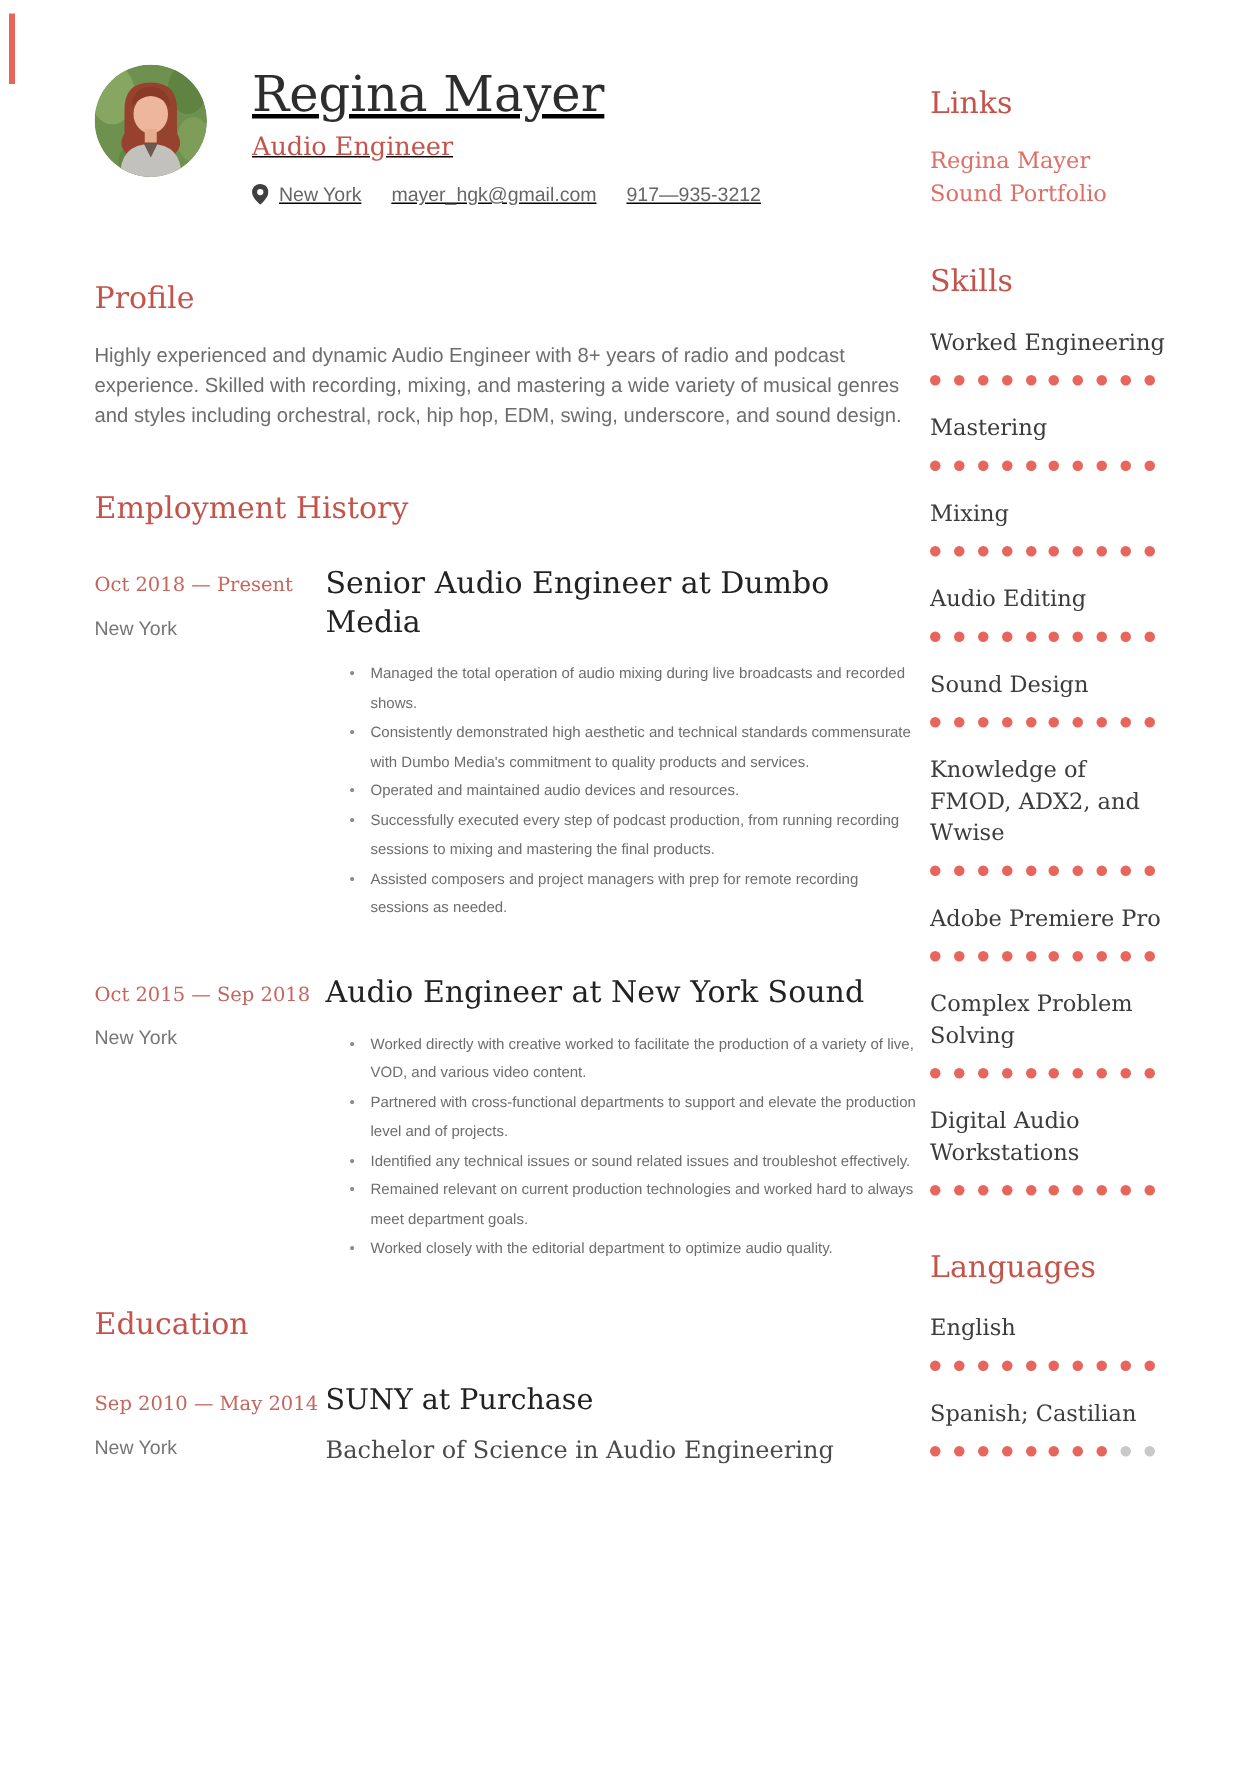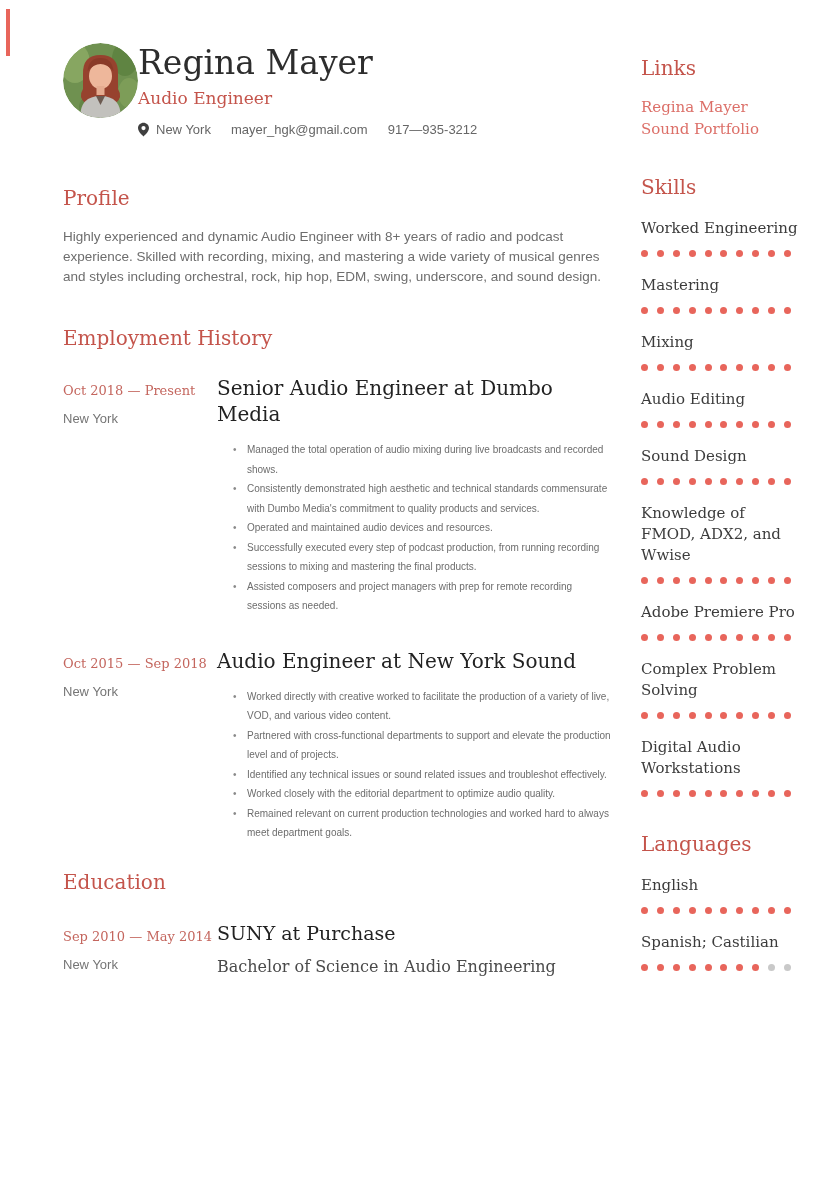--- a/index.html
+++ b/index.html
@@ -13,26 +13,26 @@
     --text-skill:#3c3c3c;
   }
   html,body{margin:0;padding:0;}
   body{
     width:840px;height:1187px;background:#ffffff;position:relative;overflow:hidden;
     font-family:"Liberation Sans",sans-serif;-webkit-font-smoothing:antialiased;
   }
   .corner-mark{position:absolute;left:6px;top:9px;width:4px;height:47px;background:var(--dot-filled);}
   .page{display:flex;padding:43px 46px 0 63px;box-sizing:border-box;}
   .col-main{width:548px;flex:none;}
-  .col-side{width:158px;margin-left:30px;flex:none;padding-top:12px;}
+  .col-side{width:158px;margin-left:9px;flex:none;padding-top:12px;}
 
   
   .header{display:flex;align-items:flex-start;}
   .avatar{width:75px;height:75px;border-radius:50%;overflow:hidden;flex:none;}
-  .header-text{padding-top:1px;}
+  .header-text{margin-left:30px;padding-top:1px;text-decoration:underline;}
   .name{font-family:"DejaVu Serif","Liberation Serif",serif;font-size:33px;line-height:38px;color:var(--text-dark);}
   .subtitle{font-family:"DejaVu Serif","Liberation Serif",serif;font-size:17px;line-height:22px;color:var(--accent-heading);margin-top:5px;}
   .contact-row{display:flex;align-items:center;margin-top:13px;font-size:13px;color:#666666;}
   .contact-row .pin{display:inline-flex;margin-right:7px;}
   .contact-row .sep{width:20px;flex:none;}
 
   
   .sec-h{font-family:"DejaVu Serif","Liberation Serif",serif;font-size:20px;line-height:26px;color:var(--accent-heading);}
 
   
@@ -143,22 +143,22 @@
     <div class="job-meta">
       <div class="job-dates">Oct 2015 — Sep 2018</div>
       <div class="job-loc">New York</div>
     </div>
     <div class="job-body">
       <div class="job-title">Audio Engineer at New York Sound</div>
       <ul class="job-bullets">
                 <li>Worked directly with creative worked to facilitate the production of a variety of live, VOD, and various video content.</li>
                 <li>Partnered with cross-functional departments to support and elevate the production level and of projects.</li>
                 <li>Identified any technical issues or sound related issues and troubleshot effectively.</li>
+                <li>Remained relevant on current production technologies and worked hard to always meet department goals.</li>
                 <li>Worked closely with the editorial department to optimize audio quality.</li>
-                <li>Remained relevant on current production technologies and worked hard to always meet department goals.</li>
               </ul>
     </div>
   </div>
 </div>
     </div>
 
     <div class="education">
       <div class="sec-h">Education</div>
       <div id="edu-container">
   <div class="edu-entry">

